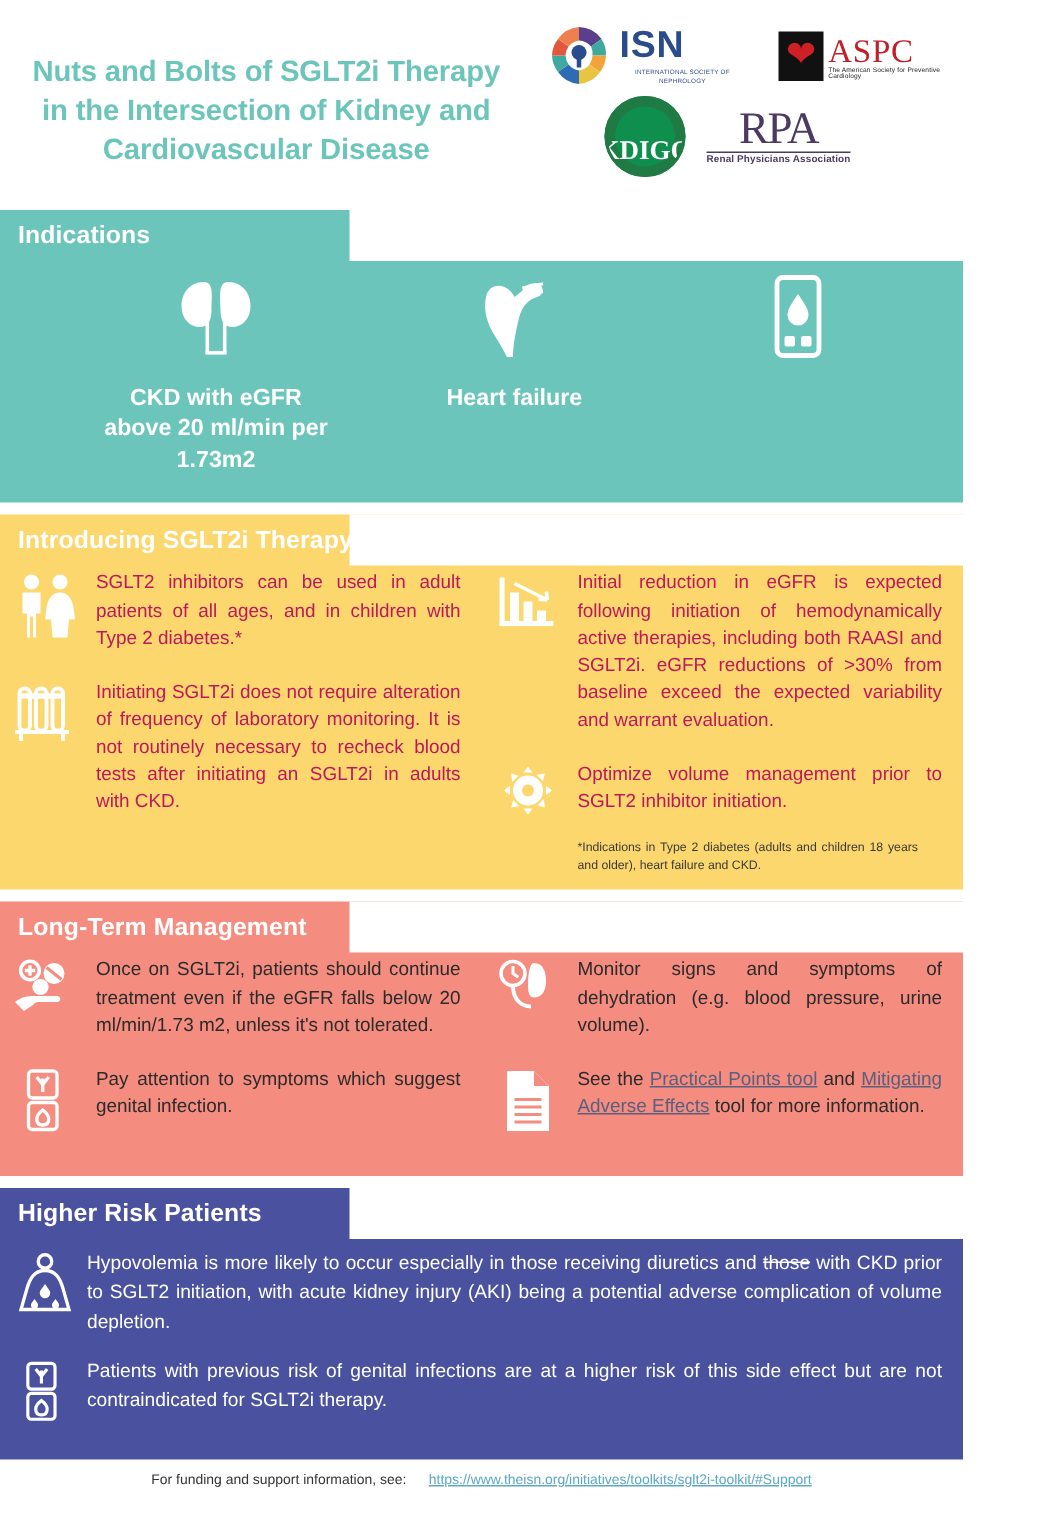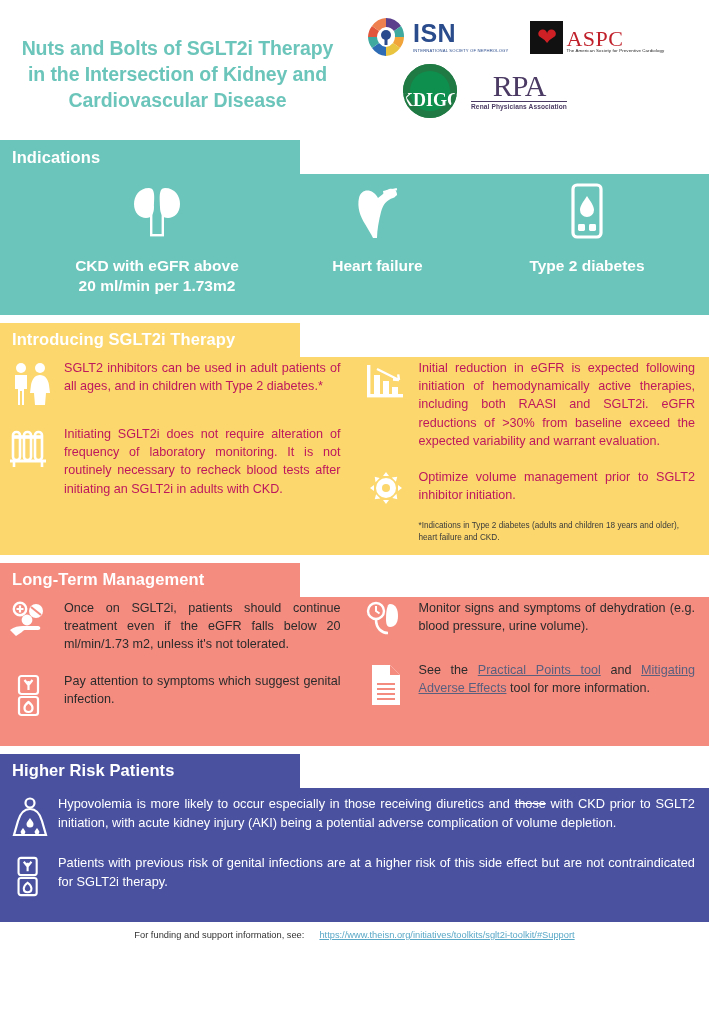--- a/index.html
+++ b/index.html
@@ -2,21 +2,21 @@
 <html><head>
 <meta charset="utf-8">
 <style>
   * { box-sizing: border-box; margin: 0; padding: 0; }
   html, body {
     width: 709px; height: 1024px;
     background: #ffffff;
     font-family: "Liberation Sans", sans-serif;
     overflow: hidden;
   }
-  .page { position: relative; width: 709px; height: 1024px; background:#fff; }
+  .page { position: relative; width: 642px; height: 1024px; background:#fff; }
 
   
   .header { position: relative; height: 140px; display:flex; }
   .title-wrap { width: 355px; display:flex; align-items:center; justify-content:center; padding: 8px 20px 0 20px; }
   .main-title {
     color: #6CC5BA; font-weight: bold; font-size: 19.5px; line-height: 1.34;
     text-align: center; letter-spacing: -0.1px;
   }
   .logos { flex:1; position:relative; padding-top: 14px; }
   .logo-row { display:flex; align-items:center; justify-content:flex-start; }
@@ -207,21 +207,20 @@
 
       <div class="ind-col c3">
         <div class="ind-icon">
           <svg width="40" height="58" viewBox="0 0 40 58">
             <rect x="6" y="3" width="28" height="52" rx="4" fill="none" stroke="#fff" stroke-width="3.2"></rect>
             <path d="M20 14 C16 20 13 24 13 28 a7 7 0 0 0 14 0 c0-4-3-8-7-14 z" fill="#fff"></path>
             <rect x="11" y="42" width="7" height="7" rx="1.4" fill="#fff"></rect>
             <rect x="22" y="42" width="7" height="7" rx="1.4" fill="#fff"></rect>
           </svg>
         </div>
-        <div class="ind-label">Type 2 diabetes</div>
       </div>
     </div>
   </div>
 
   <div class="gap-white"></div>
 
   <div class="section sec-intro">
     <div style="position:relative;">
       <div class="intro-notch"></div>
       <div class="sec-head">

